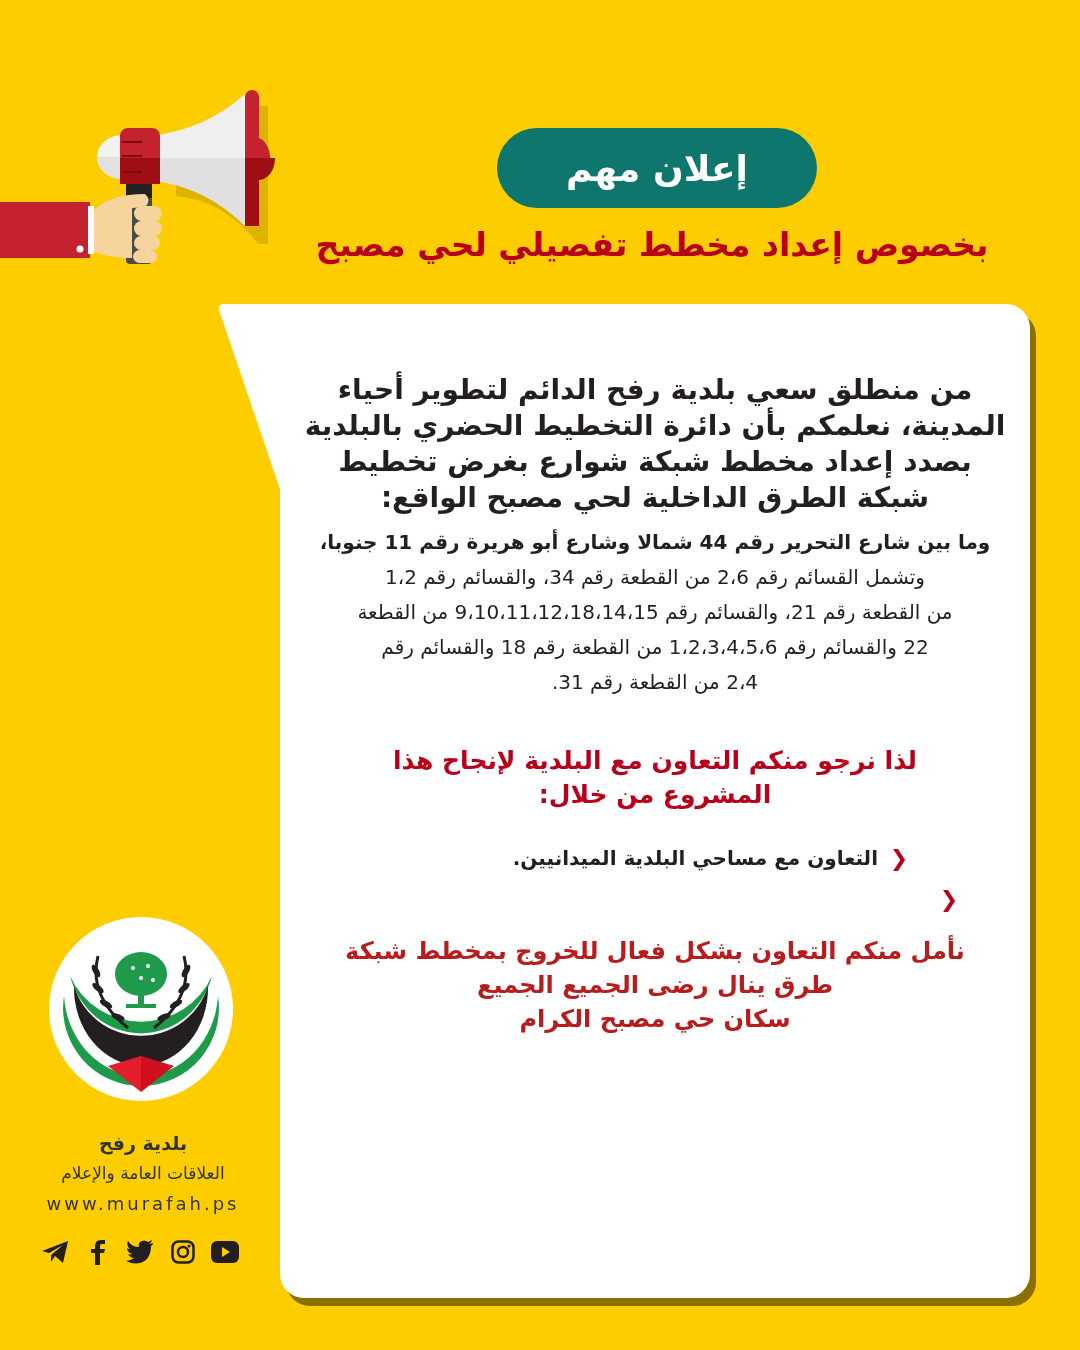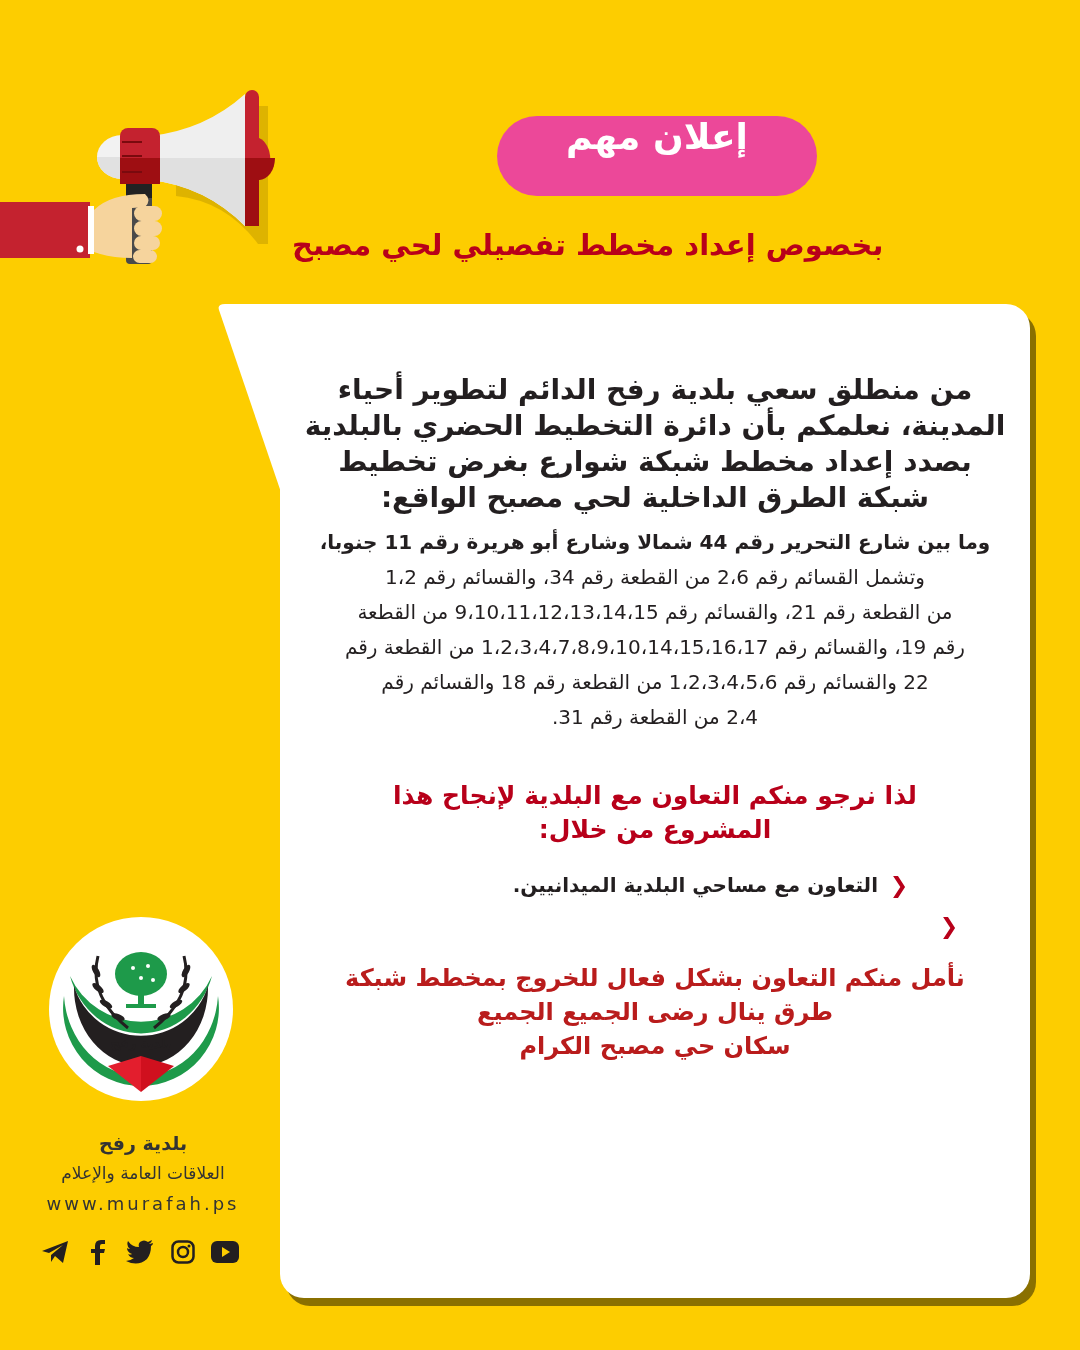--- a/index.html
+++ b/index.html
@@ -10,28 +10,28 @@
       position: relative;
       direction: rtl;
     }
     .abs { position: absolute; }
 
     
     .megaphone { left: 0; top: 80px; width: 300px; height: 200px; direction: ltr; }
 
     
     .badge {
-      left: 497px; top: 116px; width: 320px; height: 80px;
-      background: #ec4899; border-radius: 40px;
-      display: flex; justify-content: center;
+      left: 497px; top: 128px; width: 320px; height: 80px;
+      background: #0f766e; border-radius: 40px;
+      display: flex; align-items: center; justify-content: center;
       color: #fff; font-weight: bold; font-size: 36px;
     }
     .subtitle {
-      left: 292px; top: 220px; width: 676px; text-align: left;
-      color: #B8001A; font-weight: bold; font-size: 29px; line-height: 50px;
+      left: 314px; top: 220px; width: 676px; text-align: center;
+      color: #B8001A; font-weight: bold; font-size: 33px; line-height: 50px;
     }
 
     
     .card-shadow {
       left: 286px; top: 312px; width: 750px; height: 994px;
       background: #8A7000; border-radius: 24px;
     }
     .card {
       left: 280px; top: 304px; width: 750px; height: 994px;
       background: #fff; border-radius: 24px;
@@ -49,21 +49,21 @@
       margin-bottom: 9px;
     }
     .bounds {
       font-size: 20px; font-weight: bold; line-height: 35px;
     }
     .parcels {
       font-size: 20px; line-height: 35px; margin-bottom: 44px;
     }
     .appeal {
       color: #B8001A; font-weight: bold; font-size: 25px; line-height: 34px;
-      margin-bottom: 20px;
+      margin-bottom: 28px;
     }
     .bullets { list-style: none; text-align: right; padding-right: 30px; }
     .bullets li {
       font-size: 20px; font-weight: bold; line-height: 37px;
       display: flex; align-items: flex-start; gap: 10px;
       margin-bottom: 4px;
     }
     .chev {
       color: #B8001A; font-size: 22px; font-weight: bold; line-height: 37px;
       flex: 0 0 auto; width: 22px; text-align: center;
@@ -142,22 +142,21 @@
 <div class="abs card"></div>
 
 <div class="abs card-content">
   <p class="intro">من منطلق سعي بلدية رفح الدائم لتطوير أحياء المدينة، نعلمكم بأن دائرة التخطيط الحضري بالبلدية بصدد إعداد مخطط شبكة شوارع بغرض تخطيط شبكة الطرق الداخلية لحي مصبح الواقع:</p>
 
   <div class="bounds">
     <div>وما بين شارع التحرير رقم 44 شمالا وشارع أبو هريرة رقم 11 جنوبا،</div>
   </div>
   <div class="parcels">
     <div>وتشمل القسائم رقم 2،6 من القطعة رقم 34، والقسائم رقم 1،2</div>
-    <div>من القطعة رقم 21، والقسائم رقم 9،10،11،12،13،14،15 من القطعة</div>
-    <div>رقم 19، والقسائم رقم 1،2،3،4،7،8،9،10،14،15،16،17 من القطعة رقم</div>
+    <div>من القطعة رقم 21، والقسائم رقم 9،10،11،12،18،14،15 من القطعة</div>
     <div>22 والقسائم رقم 1،2،3،4،5،6 من القطعة رقم 18 والقسائم رقم</div>
     <div>2،4 من القطعة رقم 31.</div>
   </div>
 
   <p class="appeal" style="padding: 0 60px;">لذا نرجو منكم التعاون مع البلدية لإنجاح هذا المشروع من خلال:</p>
 
   <ul class="bullets">
     <li class="b1">
       <span class="chev">❮</span>
       <span>التعاون مع مساحي البلدية الميدانيين.</span>

